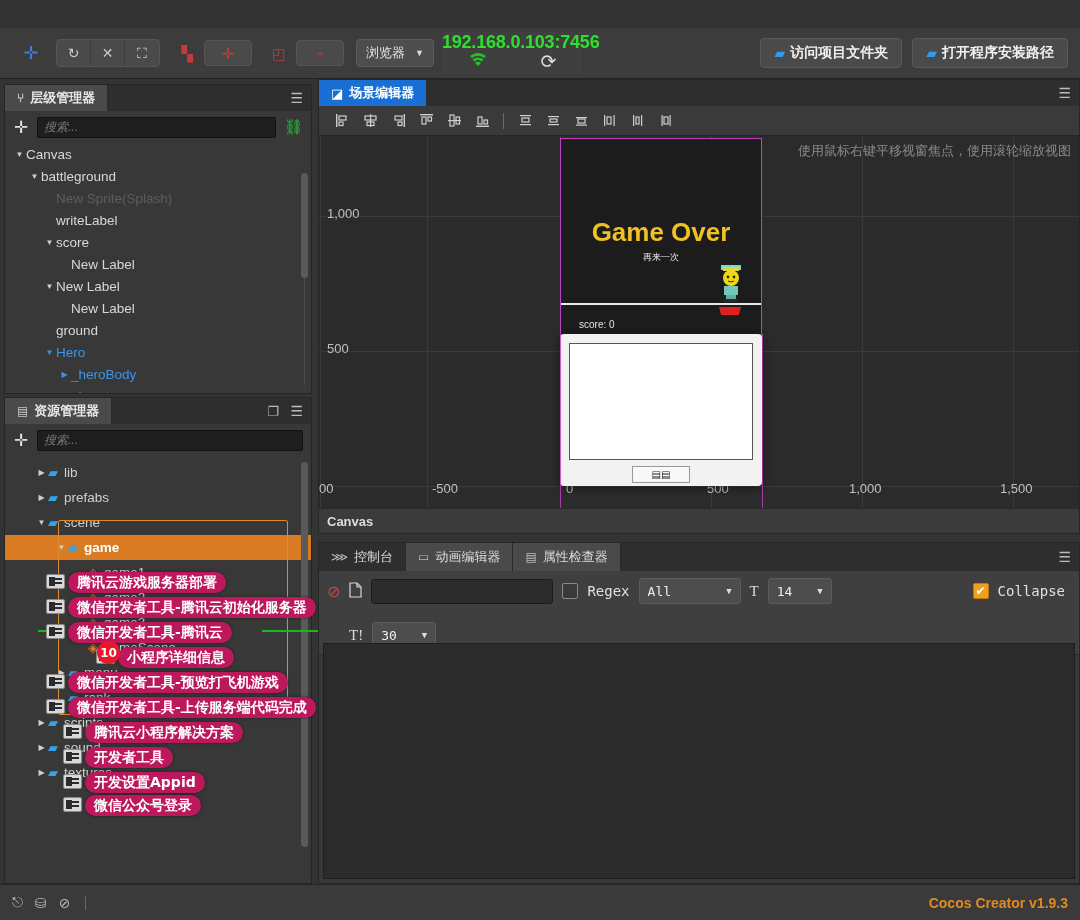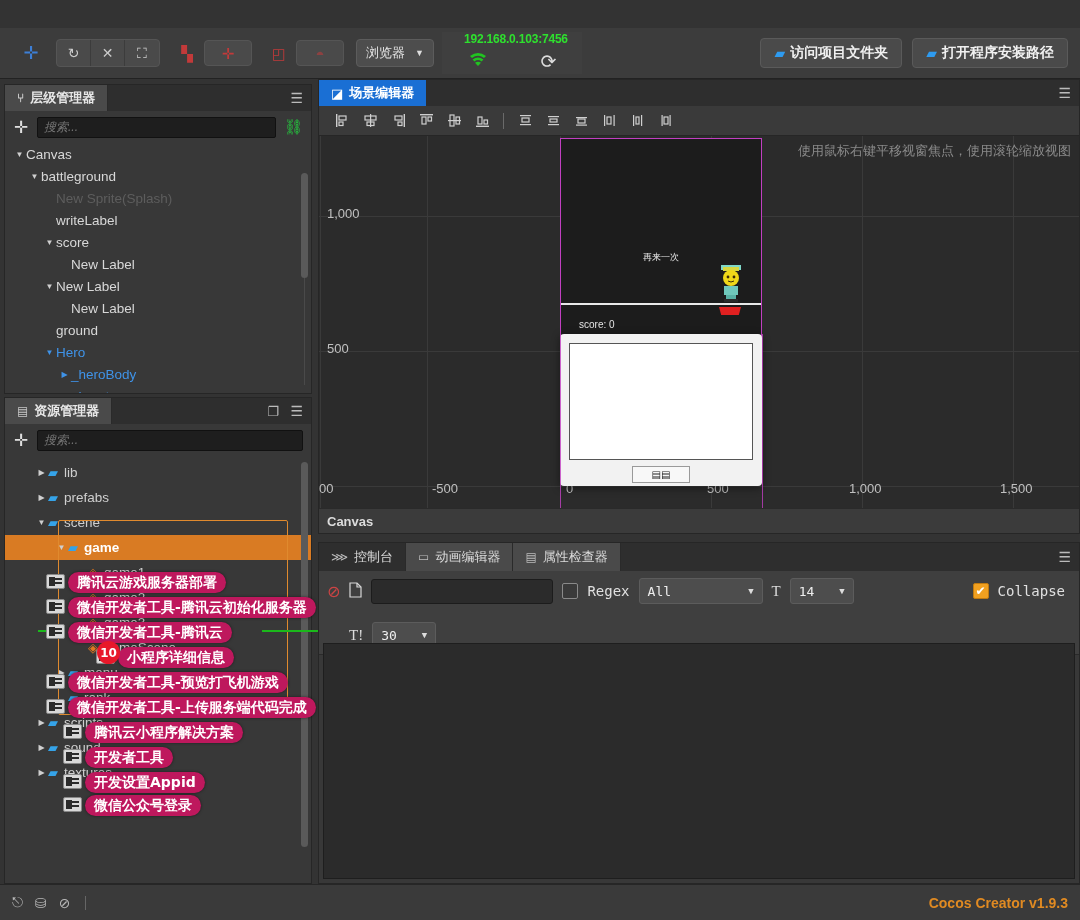--- a/index.html
+++ b/index.html
@@ -64,22 +64,22 @@
     color: #e4e4e4; font-size: 13px;
   }
   .caret { font-size: 9px; color: #ddd; }
 
   .netbox {
     margin-left: 8px; width: 140px; height: 42px; background: #3f3f3f;
     position: relative; display: flex; align-items: flex-end;
     justify-content: space-around; padding-bottom: 2px;
   }
   .netip {
-    position: absolute; top: 0px; left: 8px; right: 0; text-align: center;
-    color: #2ee02e; font-size: 12px; font-weight: bold; letter-spacing: -.2px;
+    position: absolute; top: 0px; left: 0; right: 0; text-align: center;
+    color: #2ee02e; font-size: 18px; font-weight: bold; letter-spacing: -.2px;
   }
   .wifi { color: #21c421; font-size: 19px; line-height: 20px; }
   .refresh { color: #dcdcdc; font-size: 19px; line-height: 20px; }
 
   .tb-btn {
     background: #4a4a4a; border: 1px solid #5a5a5a; border-radius: 4px;
     height: 30px; padding: 0 13px; display: flex; align-items: center; gap: 5px;
     color: #f0f0f0; font-size: 14px; font-weight: bold;
   }
   .folder-icon { color: #2e9bf0; font-size: 14px; }
@@ -272,21 +272,21 @@
     justify-content: center; font-size: 12px; color: transparent;
   }
   .cb.checked { background: #f0a020; border-color: #c07a10; color: #fff; }
   .clabel { color: #e0e0e0; font-size: 14px; font-family: "DejaVu Sans Mono", monospace; }
   .cselect {
     background: #4d4d4d; border: 1px solid #5c5c5c; border-radius: 3px;
     height: 26px; padding: 0 8px; display: flex; align-items: center;
     justify-content: space-between; color: #eee; font-size: 13px;
     font-family: "DejaVu Sans Mono", monospace;
   }
-  .cselect.wide { width: 124px; }
+  .cselect.wide { width: 102px; }
   .cselect.narrow { width: 64px; }
   .text-icon { color: #dcdcdc; font-size: 15px; font-family: "Liberation Serif", serif; }
   .console-body { position: absolute; left: 4px; right: 4px; top: 100px; bottom: 4px;
     background: #2b2b2b; border: 1px solid #1e1e1e; }
 
   
   .statusbar {
     position: absolute; left: 0; bottom: 0; width: 1080px; height: 36px;
     background: #3a3a3a; border-top: 1px solid #262626;
     display: flex; align-items: center; padding: 0 12px;
@@ -655,20 +655,21 @@
       <div class="ruler-label" style="left:8px;top:70px;">1,000</div>
       <div class="ruler-label" style="left:8px;top:205px;">500</div>
       <div class="ruler-label" style="left:0px;top:345px;">00</div>
       <div class="ruler-label" style="left:113px;top:345px;">-500</div>
       <div class="ruler-label" style="left:247px;top:345px;">0</div>
       <div class="ruler-label" style="left:388px;top:345px;">500</div>
       <div class="ruler-label" style="left:530px;top:345px;">1,000</div>
       <div class="ruler-label" style="left:681px;top:345px;">1,500</div>
 
       <div class="game-frame" style="left:241px;top:2px;width:202px;height:345px;">
+        <div class="game-over" style="top:78px;">Game Over</div>
         <div class="again-text" style="top:112px;">再来一次</div>
 
         <div style="position:absolute;left:155px;top:124px;">
           <svg width="30" height="42" viewBox="0 0 30 42">
             <rect x="5" y="2" width="20" height="5" fill="#7fd8c8"></rect>
             <rect x="7" y="4" width="16" height="4" fill="#d8d840"></rect>
             <circle cx="15" cy="15" r="8" fill="#f0d818"></circle>
             <circle cx="12" cy="14" r="1.4" fill="#3a2a08"></circle>
             <circle cx="18" cy="14" r="1.4" fill="#3a2a08"></circle>
             <path d="M12 18 Q15 20 18 18" stroke="#3a2a08" stroke-width="1" fill="none"></path>

